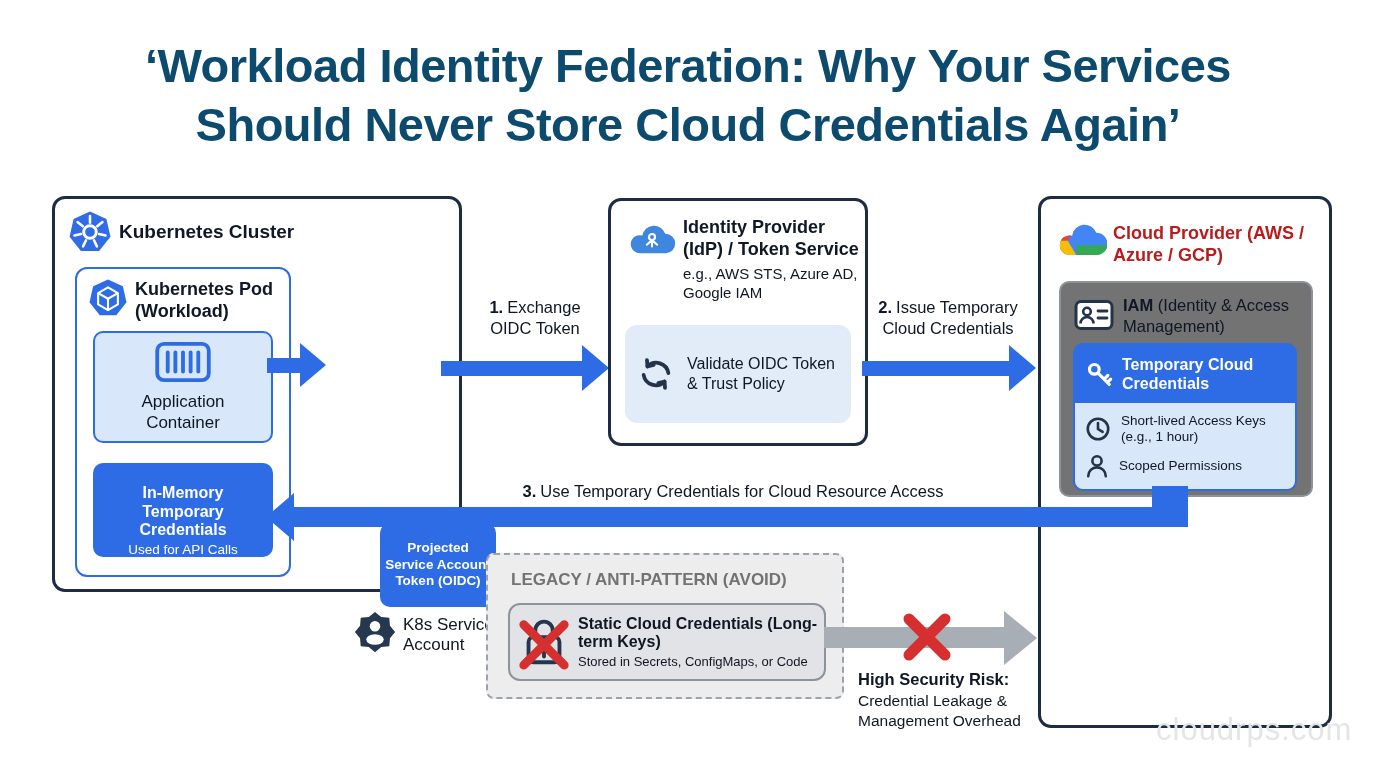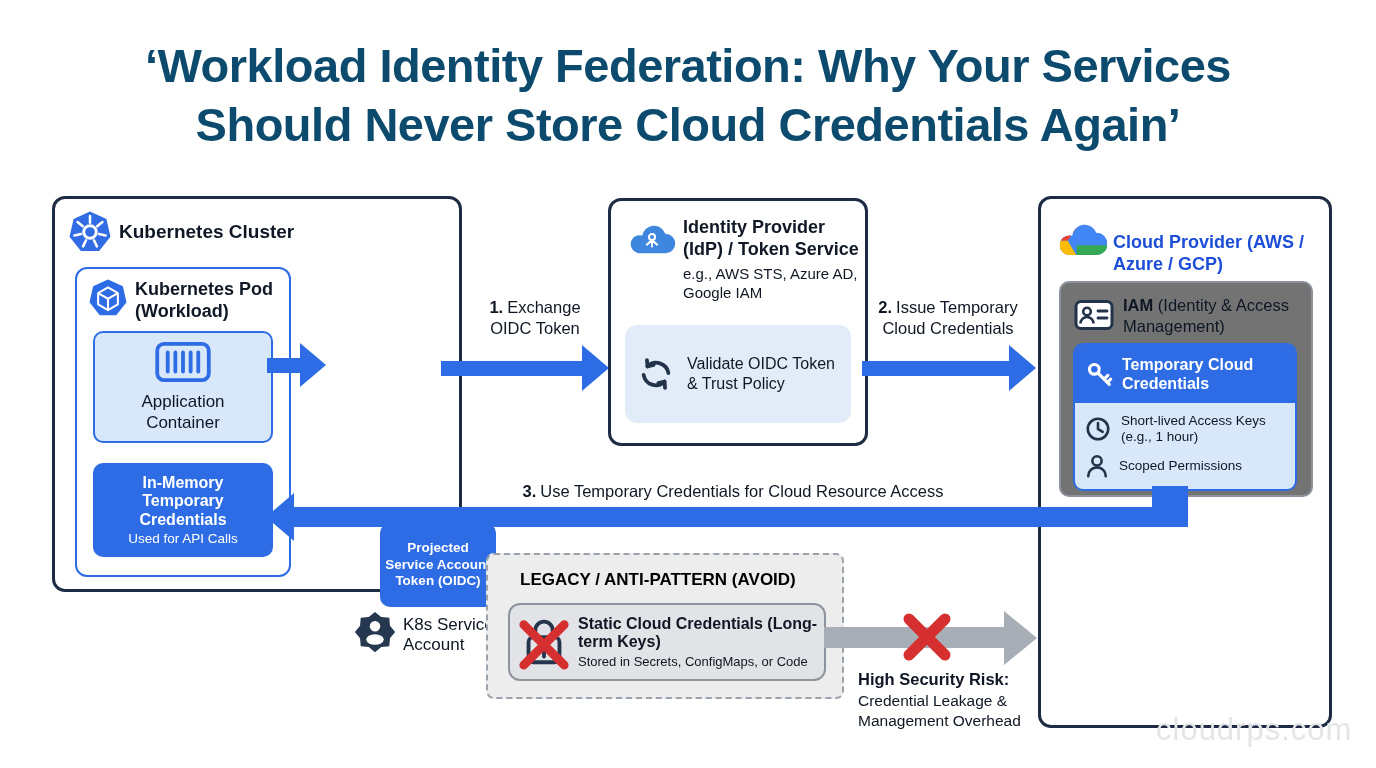--- a/index.html
+++ b/index.html
@@ -20,41 +20,41 @@
   .k8s-icon{position:absolute;left:14px;top:12px;width:42px;height:42px;}
   .cluster-label{position:absolute;left:64px;top:22px;font-size:19px;font-weight:700;color:#101826;}
   #pod{position:absolute;left:20px;top:68px;width:212px;height:306px;border:2.5px solid #2d6ce4;border-radius:12px;}
   .pod-icon{position:absolute;left:12px;top:10px;width:38px;height:38px;}
   .pod-label{position:absolute;left:58px;top:10px;width:150px;font-size:18px;font-weight:700;line-height:1.2;color:#101826;}
   #app-container{position:absolute;left:16px;top:62px;width:180px;height:112px;background:#d9e7fa;
        border:2px solid #2d6ce4;border-radius:10px;display:flex;flex-direction:column;align-items:center;justify-content:center;gap:9px;box-sizing:border-box;}
   .container-icon{width:58px;height:42px;}
   .app-label{width:120px;text-align:center;font-size:17px;line-height:1.22;}
   #in-memory{position:absolute;left:16px;top:194px;width:180px;height:94px;background:#2d6ce4;border-radius:10px;
-       color:#fff;display:flex;flex-direction:column;align-items:center;justify-content:center;text-align:center;}
+       color:#fff;display:flex;flex-direction:column;align-items:center;justify-content:flex-end;text-align:center;}
   .inmem-title{width:130px;font-weight:700;font-size:16px;line-height:1.16;}
   .inmem-sub{font-size:13.5px;margin-top:2px;}
   #projected{position:absolute;left:325px;top:324px;width:116px;height:84px;background:#2d6ce4;border-radius:10px;
        color:#fff;display:flex;align-items:center;justify-content:center;text-align:center;}
   .projected-label{width:106px;font-size:13.5px;font-weight:700;line-height:1.25;}
   .sa-icon{position:absolute;left:299px;top:412px;width:42px;height:42px;}
   .sa-label{position:absolute;left:348px;top:416px;width:110px;font-size:17px;line-height:1.2;}
 
   
   .idp-cloud-icon{position:absolute;left:16px;top:20px;width:50px;height:36px;}
   .idp-title{position:absolute;left:72px;top:16px;width:182px;font-weight:700;font-size:18px;line-height:1.22;color:#101826;}
   .idp-sub{position:absolute;left:72px;top:64px;width:180px;font-size:15px;line-height:1.25;}
   #validate{position:absolute;left:14px;top:124px;width:226px;height:98px;background:#e2ecf9;border-radius:12px;
        display:flex;align-items:center;gap:12px;padding:0 12px;box-sizing:border-box;}
   .sync-icon{width:38px;height:38px;flex:0 0 auto;}
   .validate-label{font-size:16px;line-height:1.25;width:156px;}
 
   
   .gcp-icon{position:absolute;left:16px;top:20px;width:50px;height:40px;}
-  .cloud-title{position:absolute;left:72px;top:33px;width:200px;font-weight:700;font-size:18px;line-height:1.22;color:#1d4ed8;}
+  .cloud-title{position:absolute;left:72px;top:24px;width:200px;font-weight:700;font-size:18px;line-height:1.22;color:#b91c1c;}
   #iam{position:absolute;left:18px;top:82px;width:250px;height:212px;border:2px solid #8d939c;border-radius:10px;background:#737373;}
   .iam-icon{position:absolute;left:13px;top:16px;width:40px;height:32px;}
   .iam-title{position:absolute;left:62px;top:12px;width:180px;font-size:16.5px;line-height:1.25;}
   #temp-creds{position:absolute;left:12px;top:60px;width:224px;height:148px;border:2px solid #2d6ce4;border-radius:10px;
        overflow:hidden;box-sizing:border-box;}
   .tc-head{height:58px;background:#2d6ce4;display:flex;align-items:center;gap:9px;padding:0 10px;color:#fff;}
   .key-icon{width:28px;height:28px;flex:0 0 auto;}
   .tc-title{font-weight:700;font-size:16px;line-height:1.2;width:150px;}
   .tc-body{background:#d9e7fa;height:calc(100% - 58px);padding:1px 10px;box-sizing:border-box;
        display:flex;flex-direction:column;justify-content:space-evenly;}
@@ -77,21 +77,21 @@
 
   .step-label{position:absolute;text-align:center;font-size:16.5px;line-height:1.3;color:#0f1724;}
   .step-label .num{font-weight:700;margin-right:4px;}
   #label1{left:470px;top:297px;width:130px;}
   #label2{left:860px;top:297px;width:176px;}
   #label3{left:433px;top:481px;width:600px;}
 
   
   #legacy{position:absolute;left:486px;top:553px;width:358px;height:146px;background:#ededee;
        border:2.5px dashed #9aa2ac;border-radius:8px;box-sizing:border-box;}
-  .legacy-title{position:absolute;left:32px;top:15px;font-size:17px;font-weight:700;color:#000000;}
+  .legacy-title{position:absolute;left:23px;top:15px;font-size:17px;font-weight:700;color:#737373;}
   #static-creds{position:absolute;left:20px;top:48px;width:318px;height:78px;background:#e2e3e6;
        border:2.5px solid #8d939c;border-radius:12px;box-sizing:border-box;display:flex;align-items:center;gap:6px;padding:1px 6px;}
   .lock-icon{width:56px;height:58px;flex:0 0 auto;margin-top:-2px;}
   .static-text .t{font-weight:700;font-size:16px;line-height:1.15;}
   .static-text .s{font-size:13px;margin-top:3px;}
 
   #gray-shaft{position:absolute;left:824px;top:627px;width:180px;height:21px;background:#a8aeb6;}
   #gray-head{left:1004px;top:611px;border-top:27px solid transparent;border-bottom:27px solid transparent;border-left:33px solid #a8aeb6;}
   .redx-icon{position:absolute;left:901px;top:611px;width:52px;height:52px;}
 

